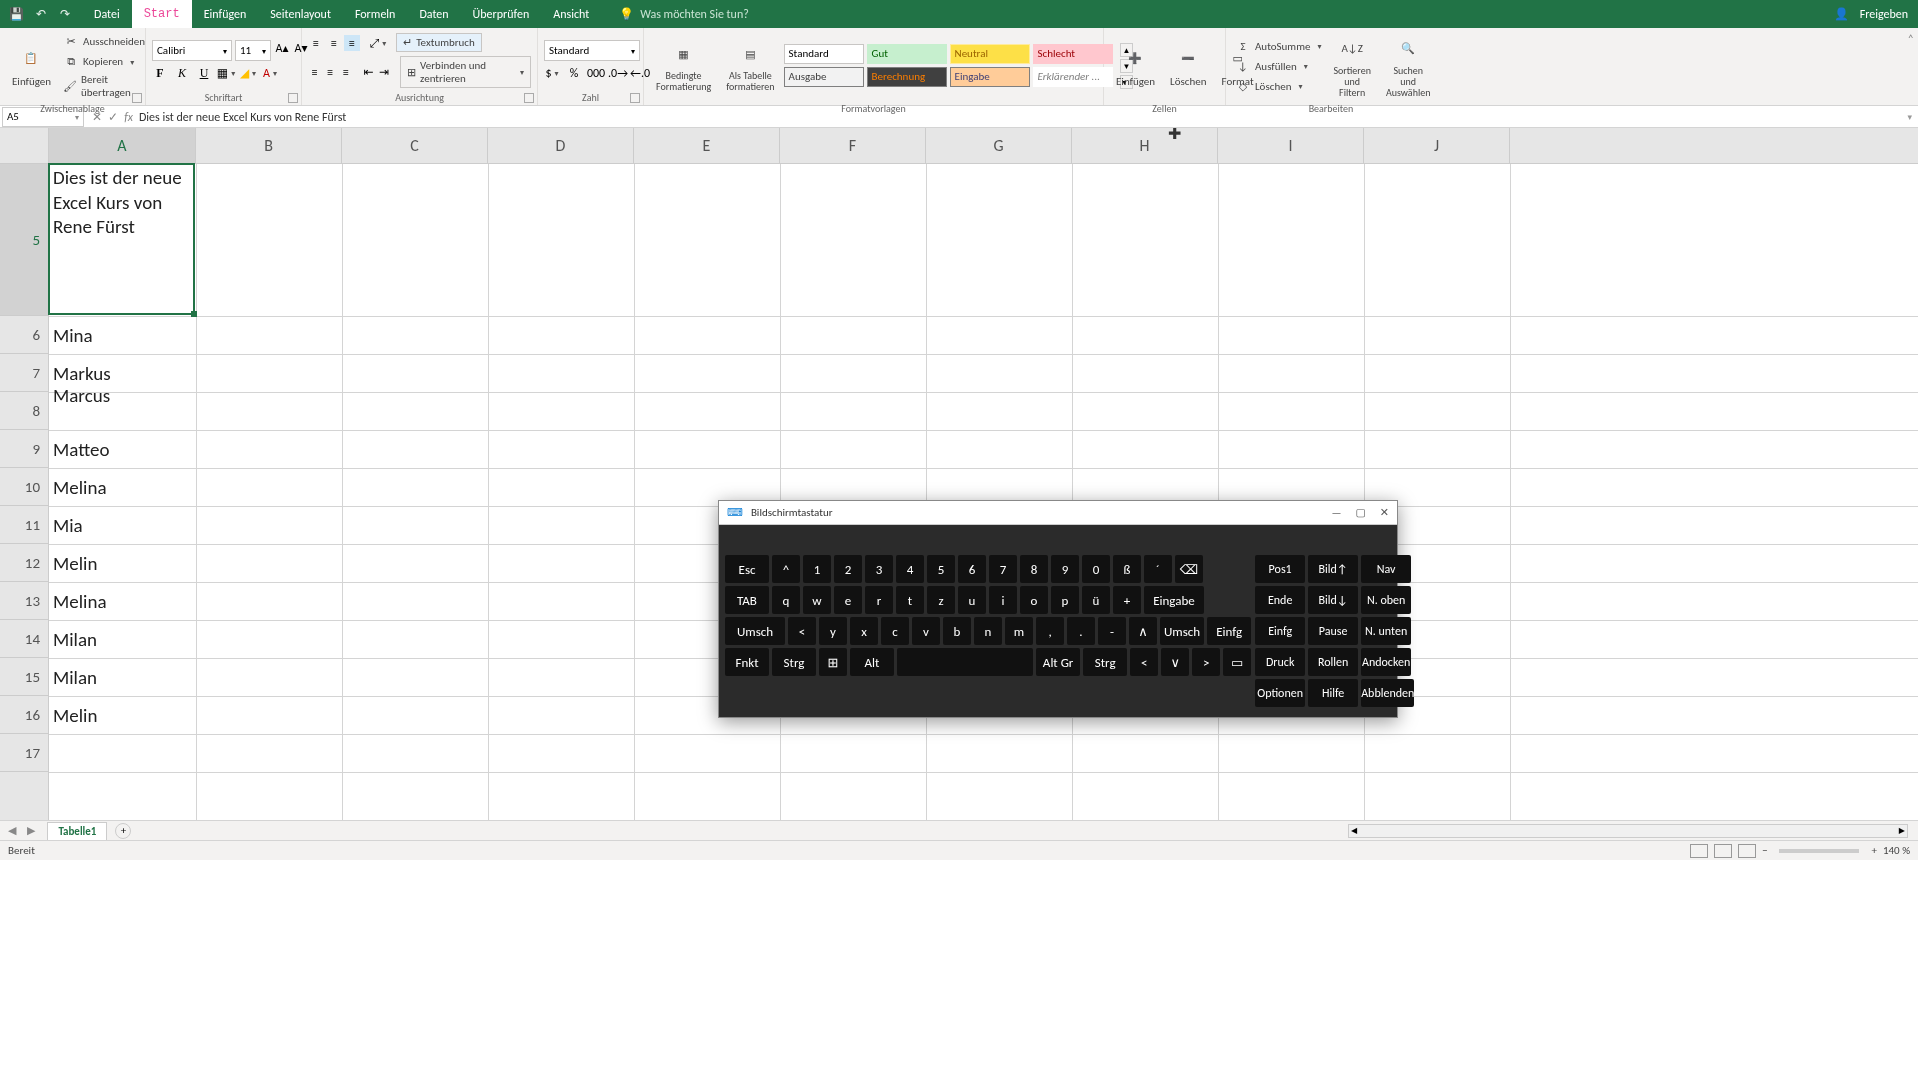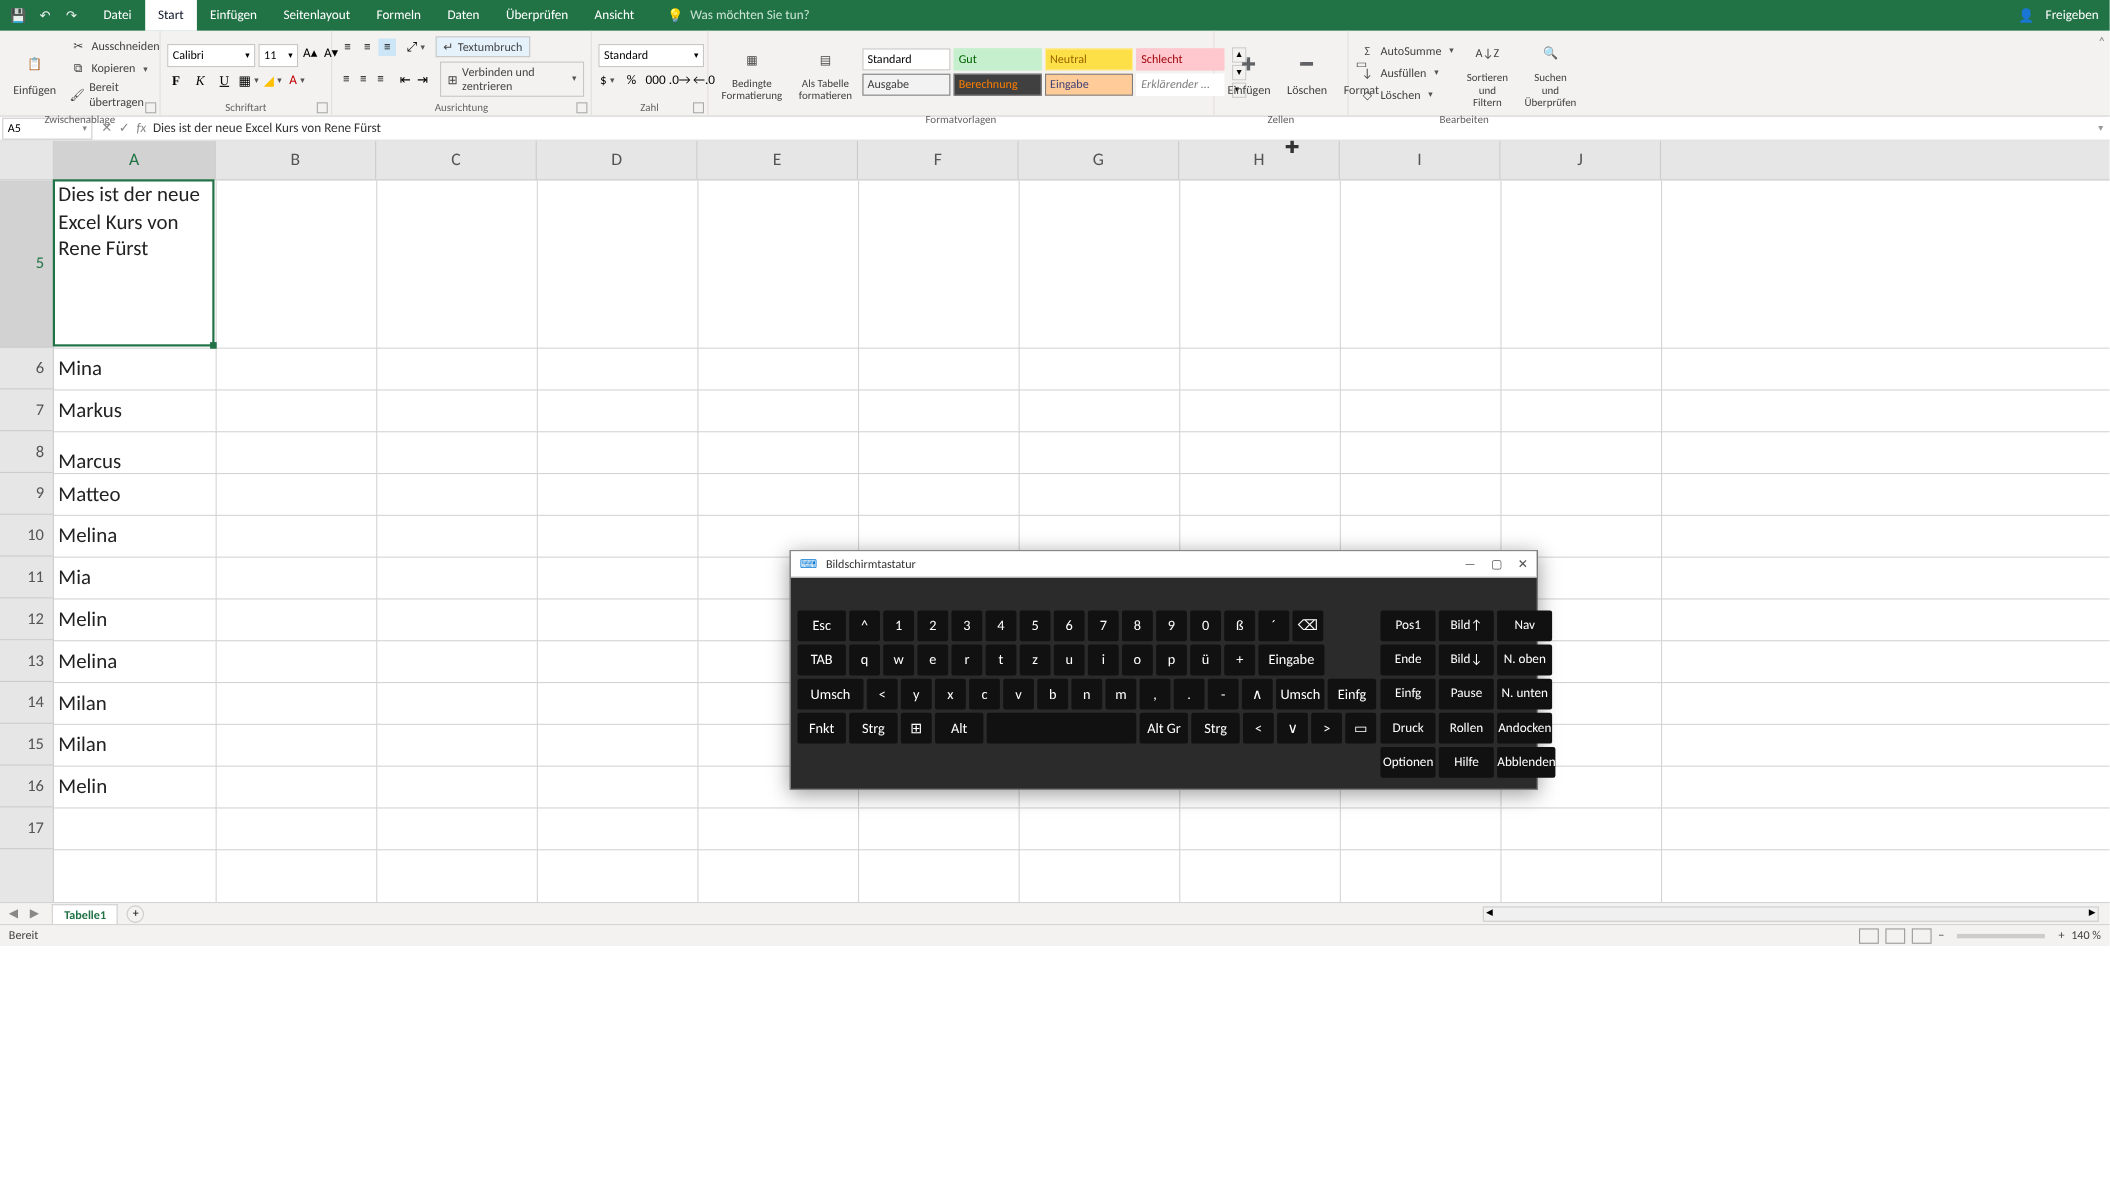--- a/index.html
+++ b/index.html
@@ -4,21 +4,21 @@
 <style>
 * { margin: 0; padding: 0; box-sizing: border-box; font-family: 'Segoe UI', Calibri, sans-serif; }
 body { background: #fff; overflow: hidden; width: 1918px; height: 1080px; user-select: none; font-size: 12px; }
 
 
 .titlebar { background: #217346; height: 28px; display: flex; align-items: center; color: #fff; font-size: 12px; }
 .qat { display: flex; gap: 6px; padding: 0 8px; align-items: center; }
 .qat-icon { width: 18px; height: 18px; display: flex; align-items: center; justify-content: center; opacity: .9; }
 .tabs { display: flex; height: 28px; }
 .tab { padding: 0 12px; height: 28px; line-height: 28px; color: #fff; font-size: 12px; }
-.tab.active { background: #fff; color: #0f172a; }
+.tab.active { background: #fff; color: #ec4899; font-family: Liberation Mono, monospace; }
 .helptext { margin-left: 18px; color: #c9e4d4; display: flex; align-items: center; gap: 6px; }
 .tr-btns { margin-left: auto; display: flex; gap: 10px; padding-right: 10px; align-items: center; }
 
 
 .ribbon { background: #f3f2f1; height: 78px; border-bottom: 1px solid #d4d4d4; display: flex; align-items: stretch; }
 .group { border-right: 1px solid #e1dfdd; display: flex; flex-direction: column; padding: 2px 6px 0 6px; position: relative; }
 .group-body { flex: 1; display: flex; align-items: center; gap: 3px; }
 .group-title { text-align: center; font-size: 10px; color: #666; padding-bottom: 1px; display: flex; justify-content: center; align-items: center; gap: 4px; }
 .dlg-lau { width: 10px; height: 10px; border: 1px solid #aaa; position: absolute; right: 3px; bottom: 2px; }
 .rbtn { display: flex; align-items: center; gap: 4px; color: #444; font-size: 11px; padding: 1px 3px; }
@@ -277,21 +277,21 @@
             <span class="icon16">◇</span>
             <span>Löschen</span>
           </div>
       </div>
       <div class="rbtn rbtn-big">
           <span class="icon32">A↓Z</span>
           <span style="font-size:10px;line-height:1.1">Sortieren und Filtern</span>
         </div>
       <div class="rbtn rbtn-big">
           <span class="icon32">🔍</span>
-          <span style="font-size:10px;line-height:1.1">Suchen und Überprüfen</span>
+          <span style="font-size:10px;line-height:1.1">Suchen und Auswählen</span>
         </div>
     </div>
     <div class="group-title">Bearbeiten</div>
   </div>
   <div style="margin-left:auto;padding:4px;color:#888">˄</div>
 </div>
 
 <div class="fbar">
   <div class="namebox">
       <span>A5</span>
@@ -346,21 +346,21 @@
       <div class="vline" style="left: 1169px;"></div>
       <div class="vline" style="left: 1315px;"></div>
       <div class="vline" style="left: 1461px;"></div>
       <div class="hline" style="top: 152px;"></div>
       <div class="cell wrap" style="left: 0px; top: 0px; width: 147px; height: 152px;">Dies ist der neue Excel Kurs von Rene Fürst</div>
       <div class="hline" style="top: 190px;"></div>
       <div class="cell" style="left: 0px; top: 152px; width: 147px; height: 38px;">Mina</div>
       <div class="hline" style="top: 228px;"></div>
       <div class="cell" style="left: 0px; top: 190px; width: 147px; height: 38px;">Markus</div>
       <div class="hline" style="top: 266px;"></div>
-      <div class="cell" style="left: 0px; top: 236px; width: 147px; height: 38px;">Marcus</div>
+      <div class="cell" style="left: 0px; top: 212px; width: 147px; height: 38px;">Marcus</div>
       <div class="hline" style="top: 304px;"></div>
       <div class="cell" style="left: 0px; top: 266px; width: 147px; height: 38px;">Matteo</div>
       <div class="hline" style="top: 342px;"></div>
       <div class="cell" style="left: 0px; top: 304px; width: 147px; height: 38px;">Melina</div>
       <div class="hline" style="top: 380px;"></div>
       <div class="cell" style="left: 0px; top: 342px; width: 147px; height: 38px;">Mia</div>
       <div class="hline" style="top: 418px;"></div>
       <div class="cell" style="left: 0px; top: 380px; width: 147px; height: 38px;">Melin</div>
       <div class="hline" style="top: 456px;"></div>
       <div class="cell" style="left: 0px; top: 418px; width: 147px; height: 38px;">Melina</div>

